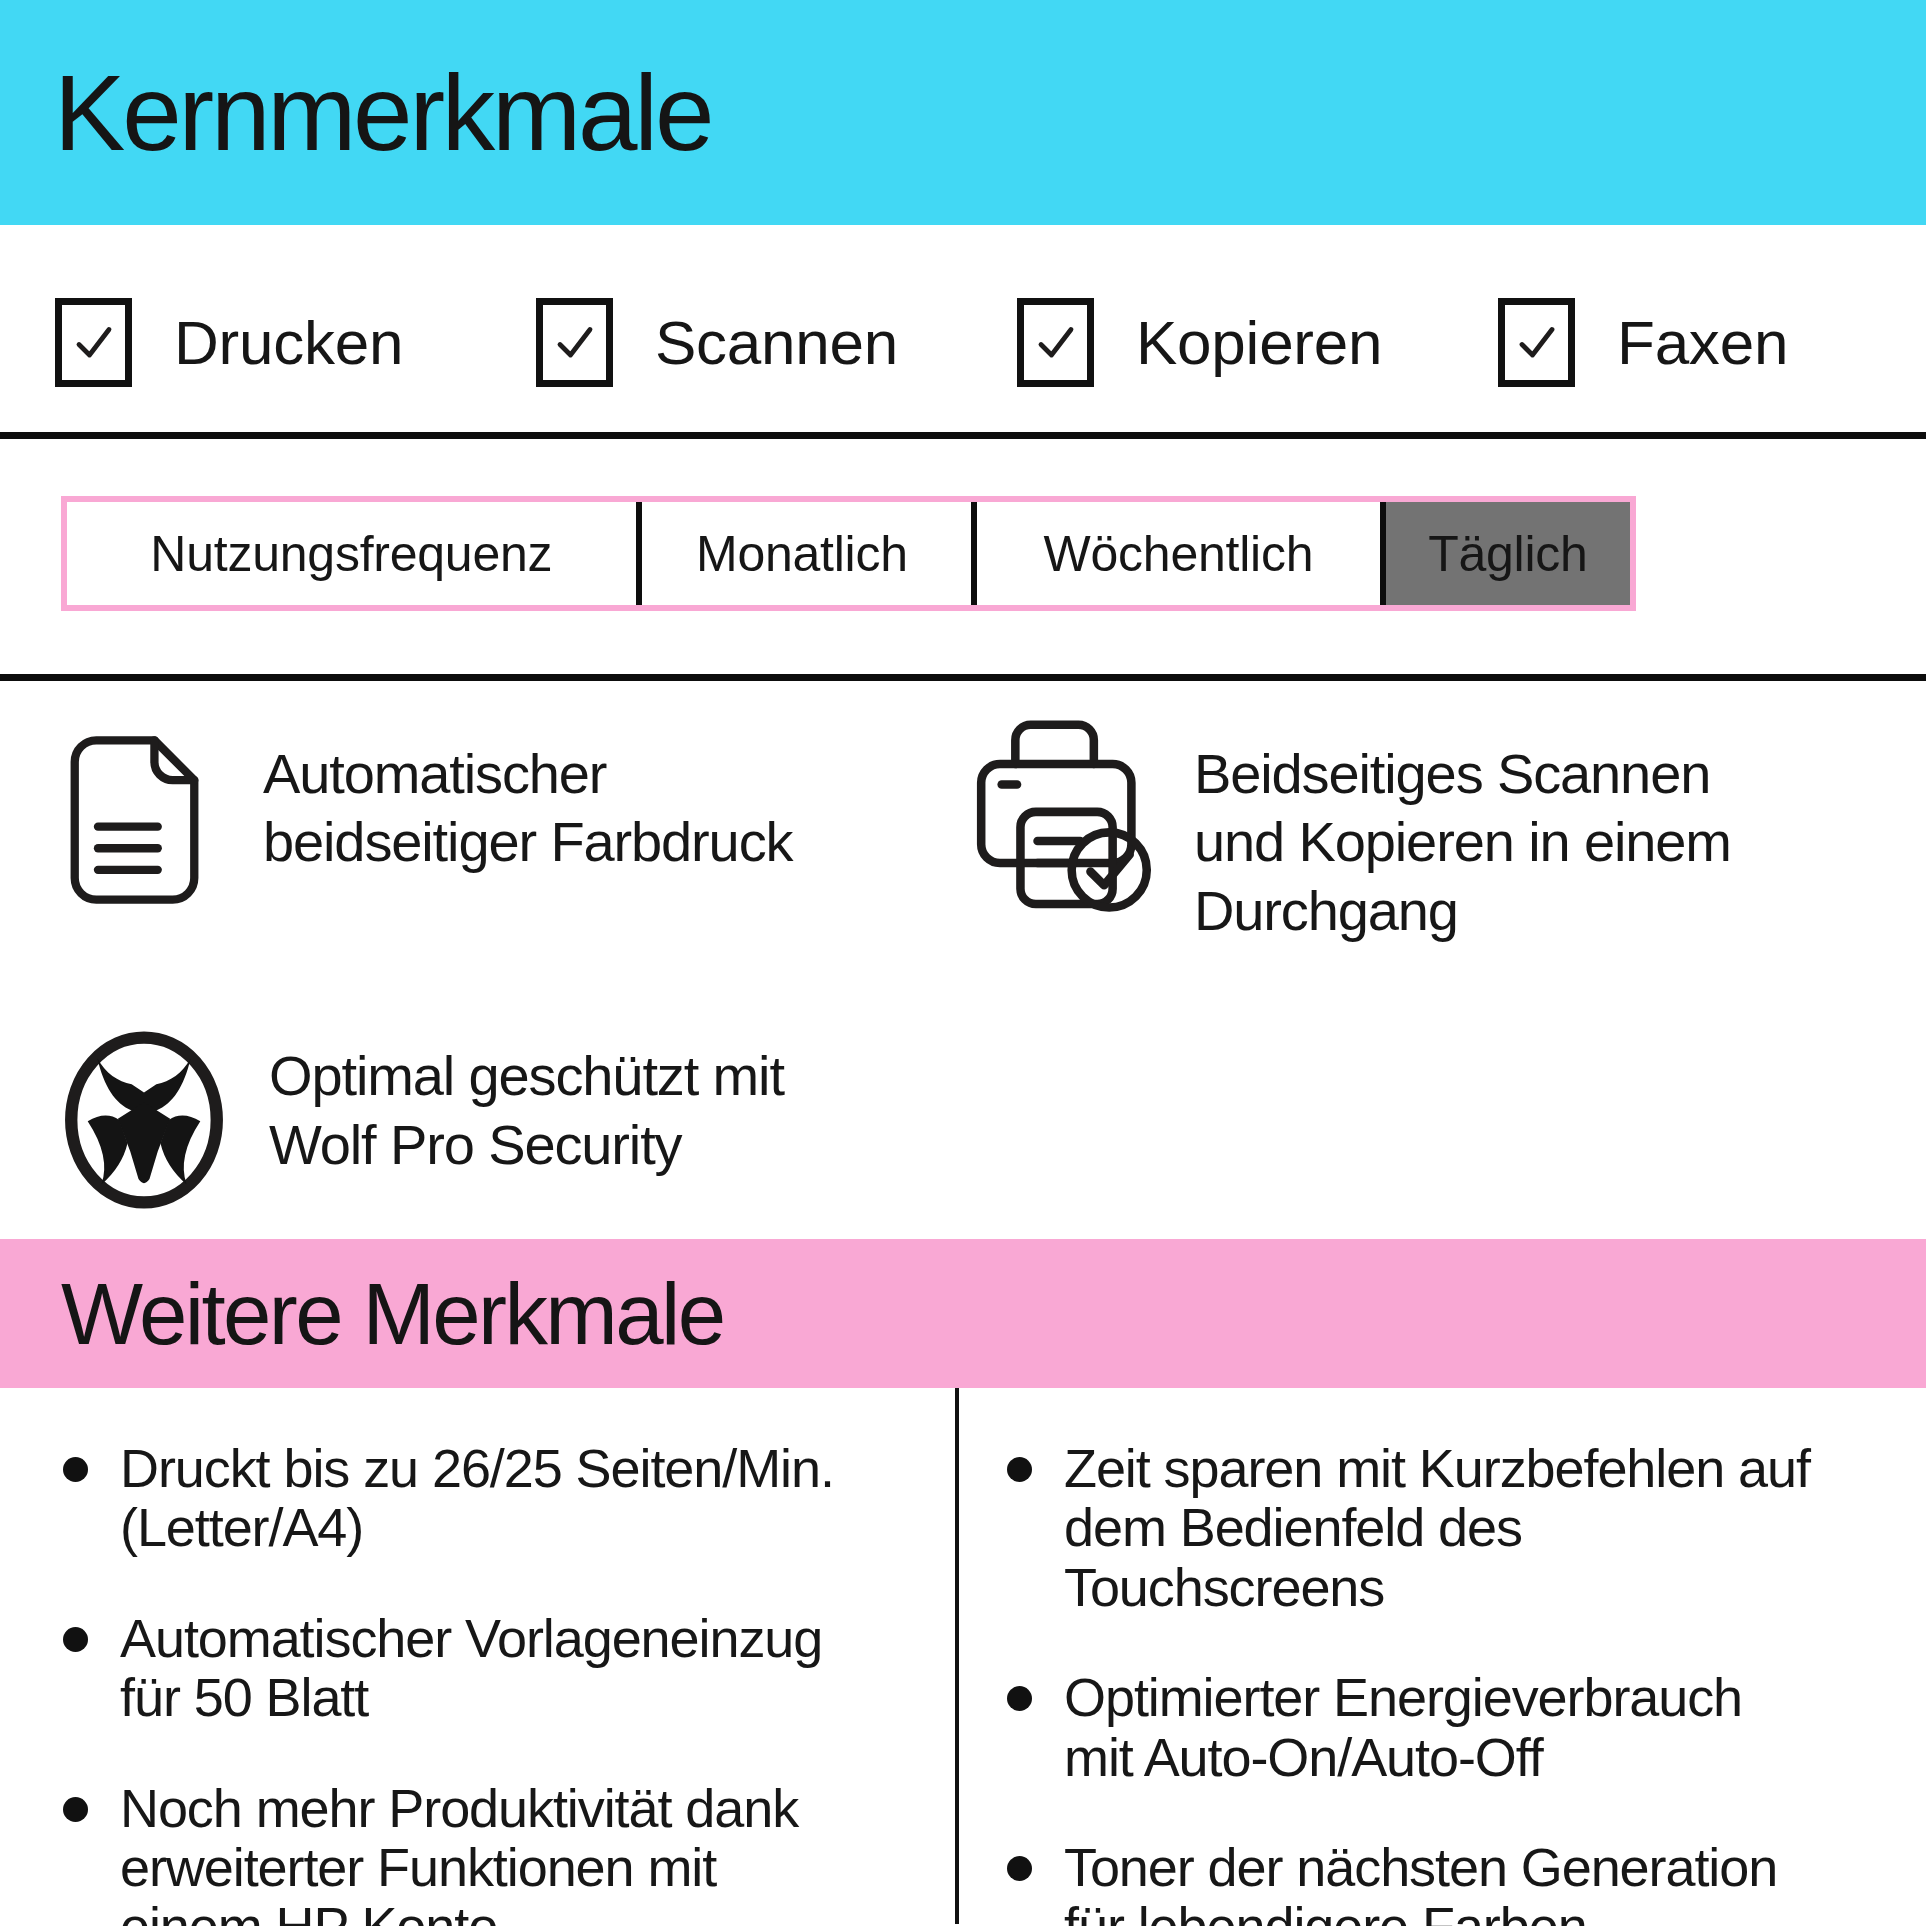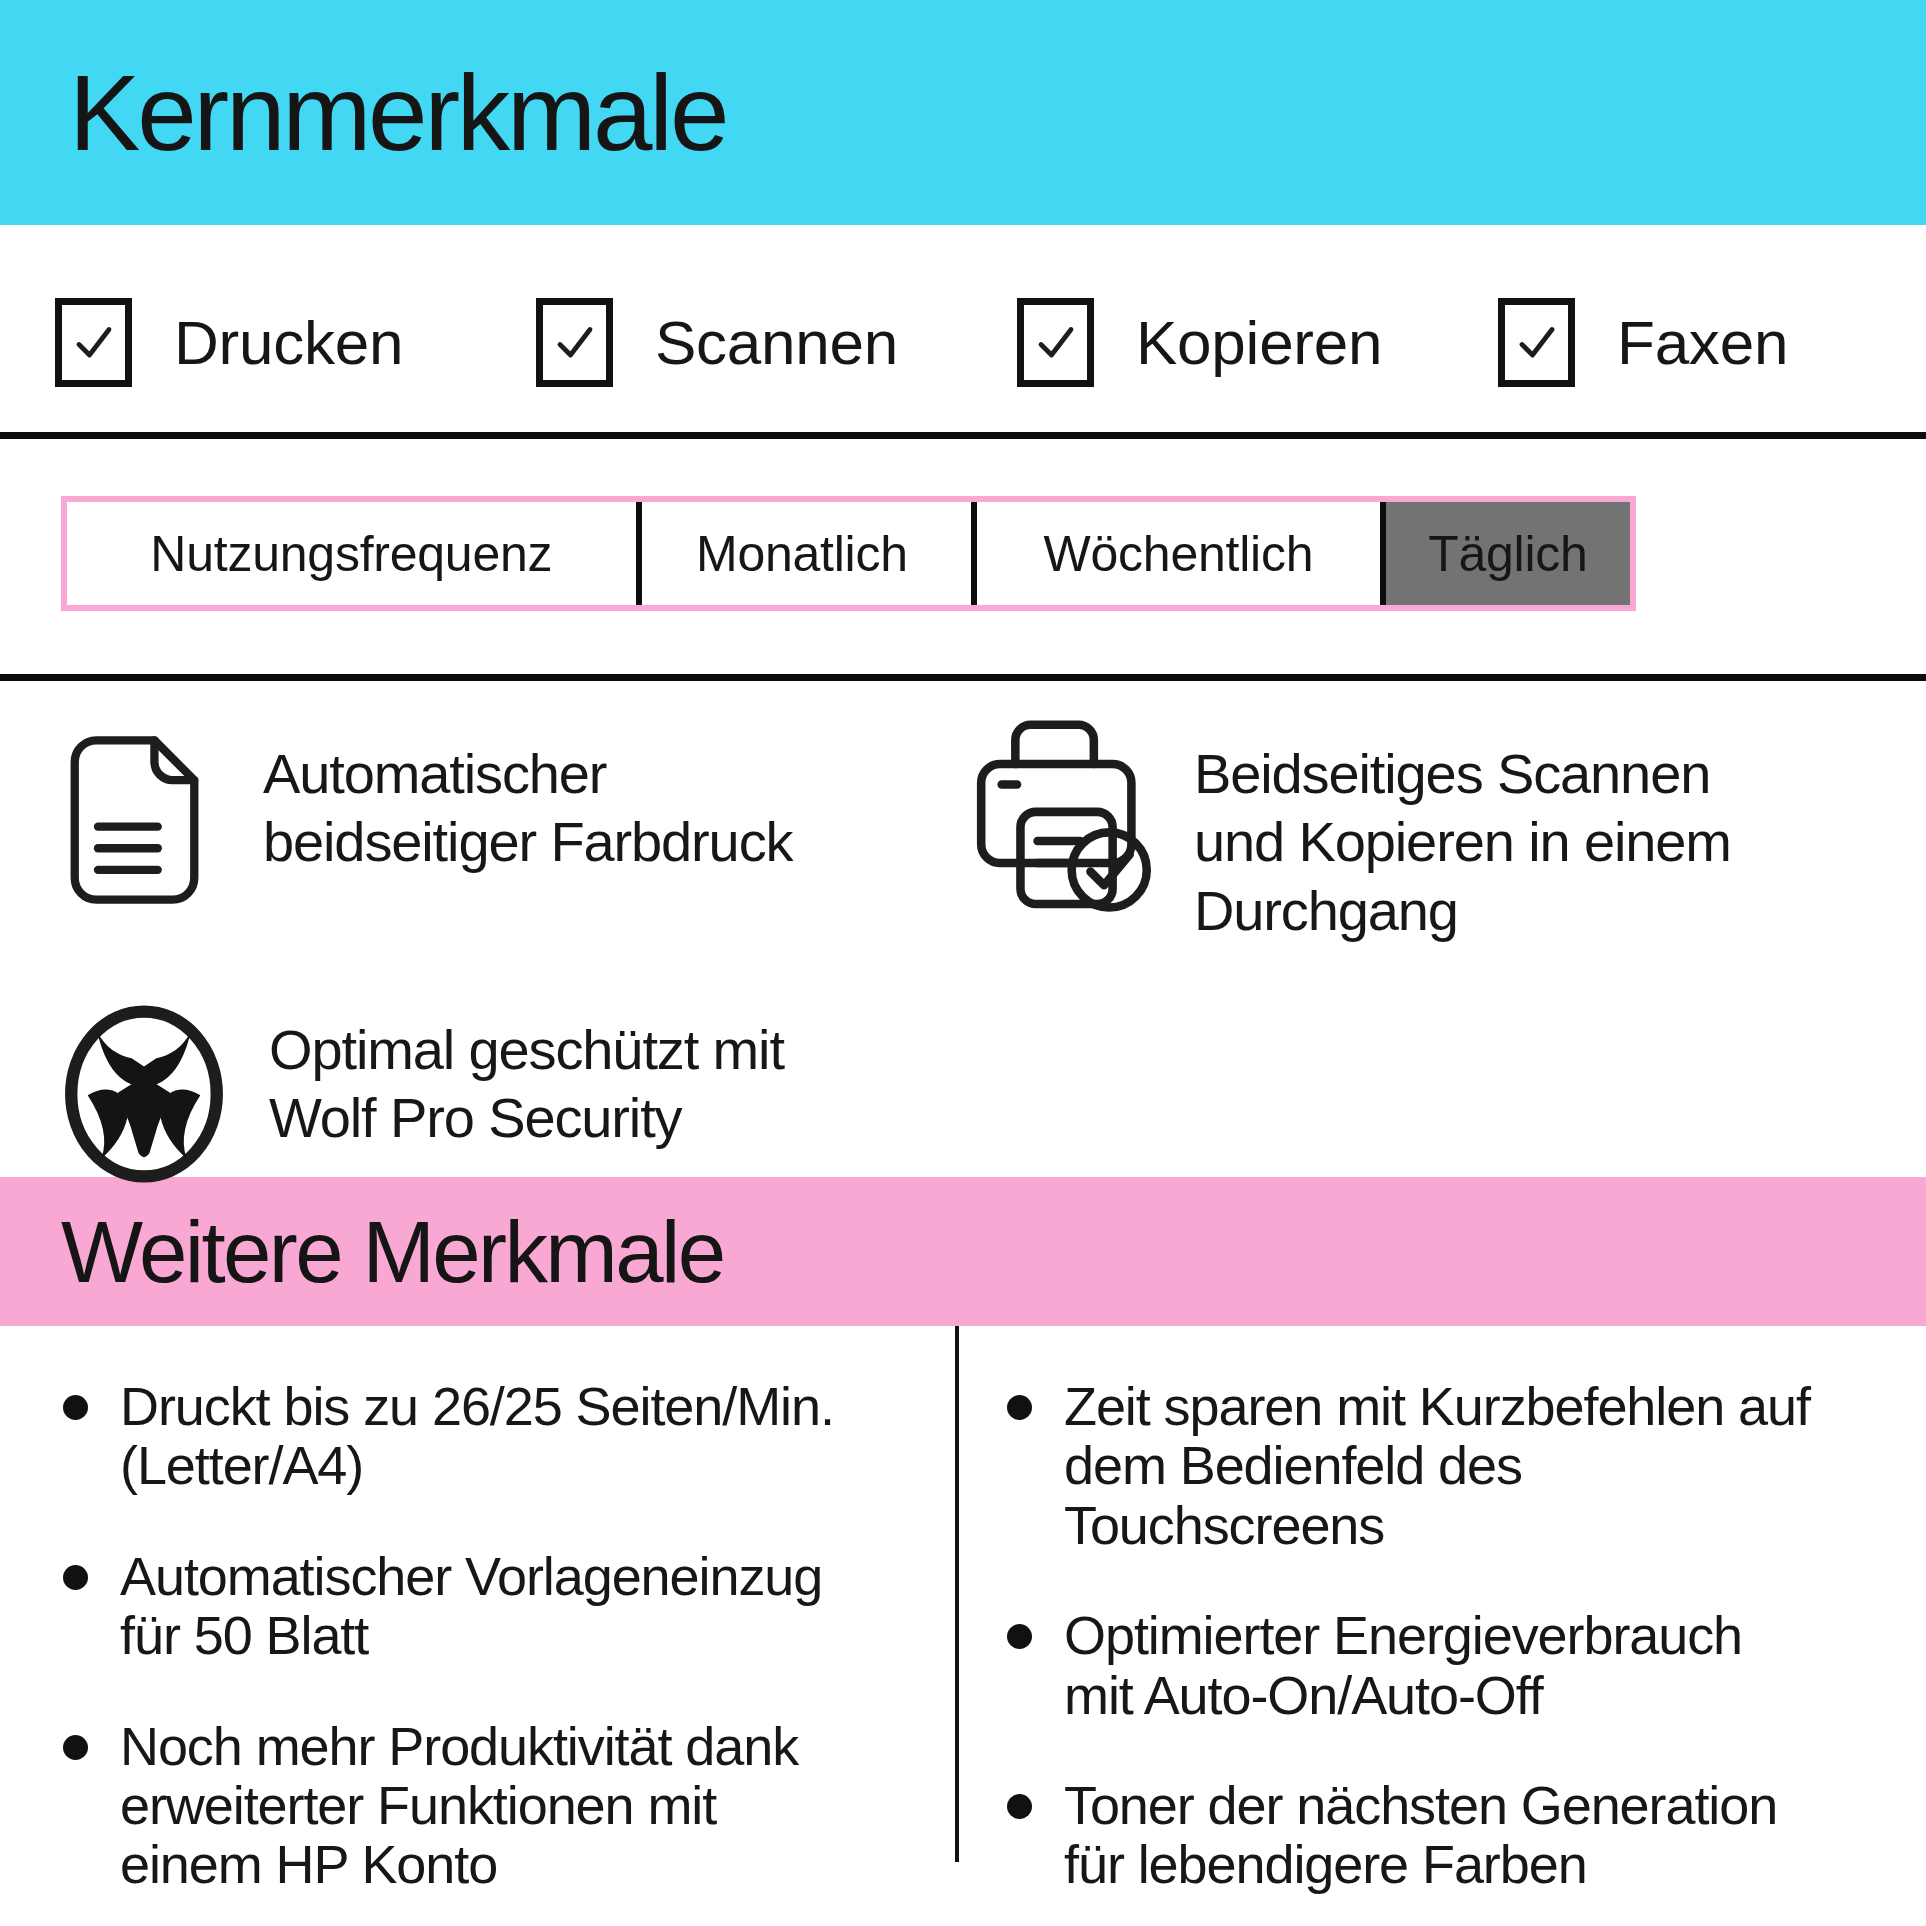--- a/index.html
+++ b/index.html
@@ -7,21 +7,21 @@
     width: 1927px; height: 1927px; overflow: hidden;
     background: #ffffff; color: #1b1b1b;
     font-family: "Liberation Sans", "DejaVu Sans", sans-serif;
     letter-spacing: -0.015em;
   }
   .banner-top {
     height: 225px; background: #42d8f4;
     display: flex; align-items: center;
   }
   .banner-top h1 {
-    margin: 0 0 0 69px; font-size: 107px; font-weight: 500;
+    margin: 0 0 0 54px; font-size: 107px; font-weight: 500;
     letter-spacing: -0.03em; color: #151515;
   }
   .checkbox-row {
     margin-top: 71px; height: 93px; display: flex;
   }
   .cap-item { width: 481px; display: flex; align-items: center; padding-left: 55px; box-sizing: border-box; }
   .checkbox {
     width: 63px; height: 75px; border: 7px solid #111; background: #fff;
     display: flex; align-items: center; justify-content: center; flex: 0 0 auto;
   }
@@ -38,21 +38,21 @@
   }
   .usage-cell {
     display: flex; align-items: center; justify-content: center;
     font-size: 50px; color: #161616; box-sizing: border-box;
     border-left: 6px solid #0d0d0d; white-space: nowrap;
   }
   .usage-cell.first { border-left: none; }
   .c0 { width: 36.6%; } .c1 { width: 21.0%; } .c2 { width: 26.3%; margin-left: 9px; } .c3 { width: 16.1%; }
   .usage-cell.selected { background: #737373; }
   .features {
-    height: 496px; box-sizing: border-box;
+    height: 558px; box-sizing: border-box;
     padding: 51px 30px 0 61px;
     display: grid; grid-template-columns: 903px 1fr; row-gap: 63px;
   }
   .feature { display: flex; align-items: flex-start; }
   .feature .icon-box { flex: 0 0 auto; display: flex; justify-content: center; }
   .feature-text {
     font-size: 56px; line-height: 1.22; color: #171717;
     white-space: pre-line; letter-spacing: -0.02em; margin-top: 8px;
   }
   .f1 .icon-box { width: 147px; margin-right: 55px; }

